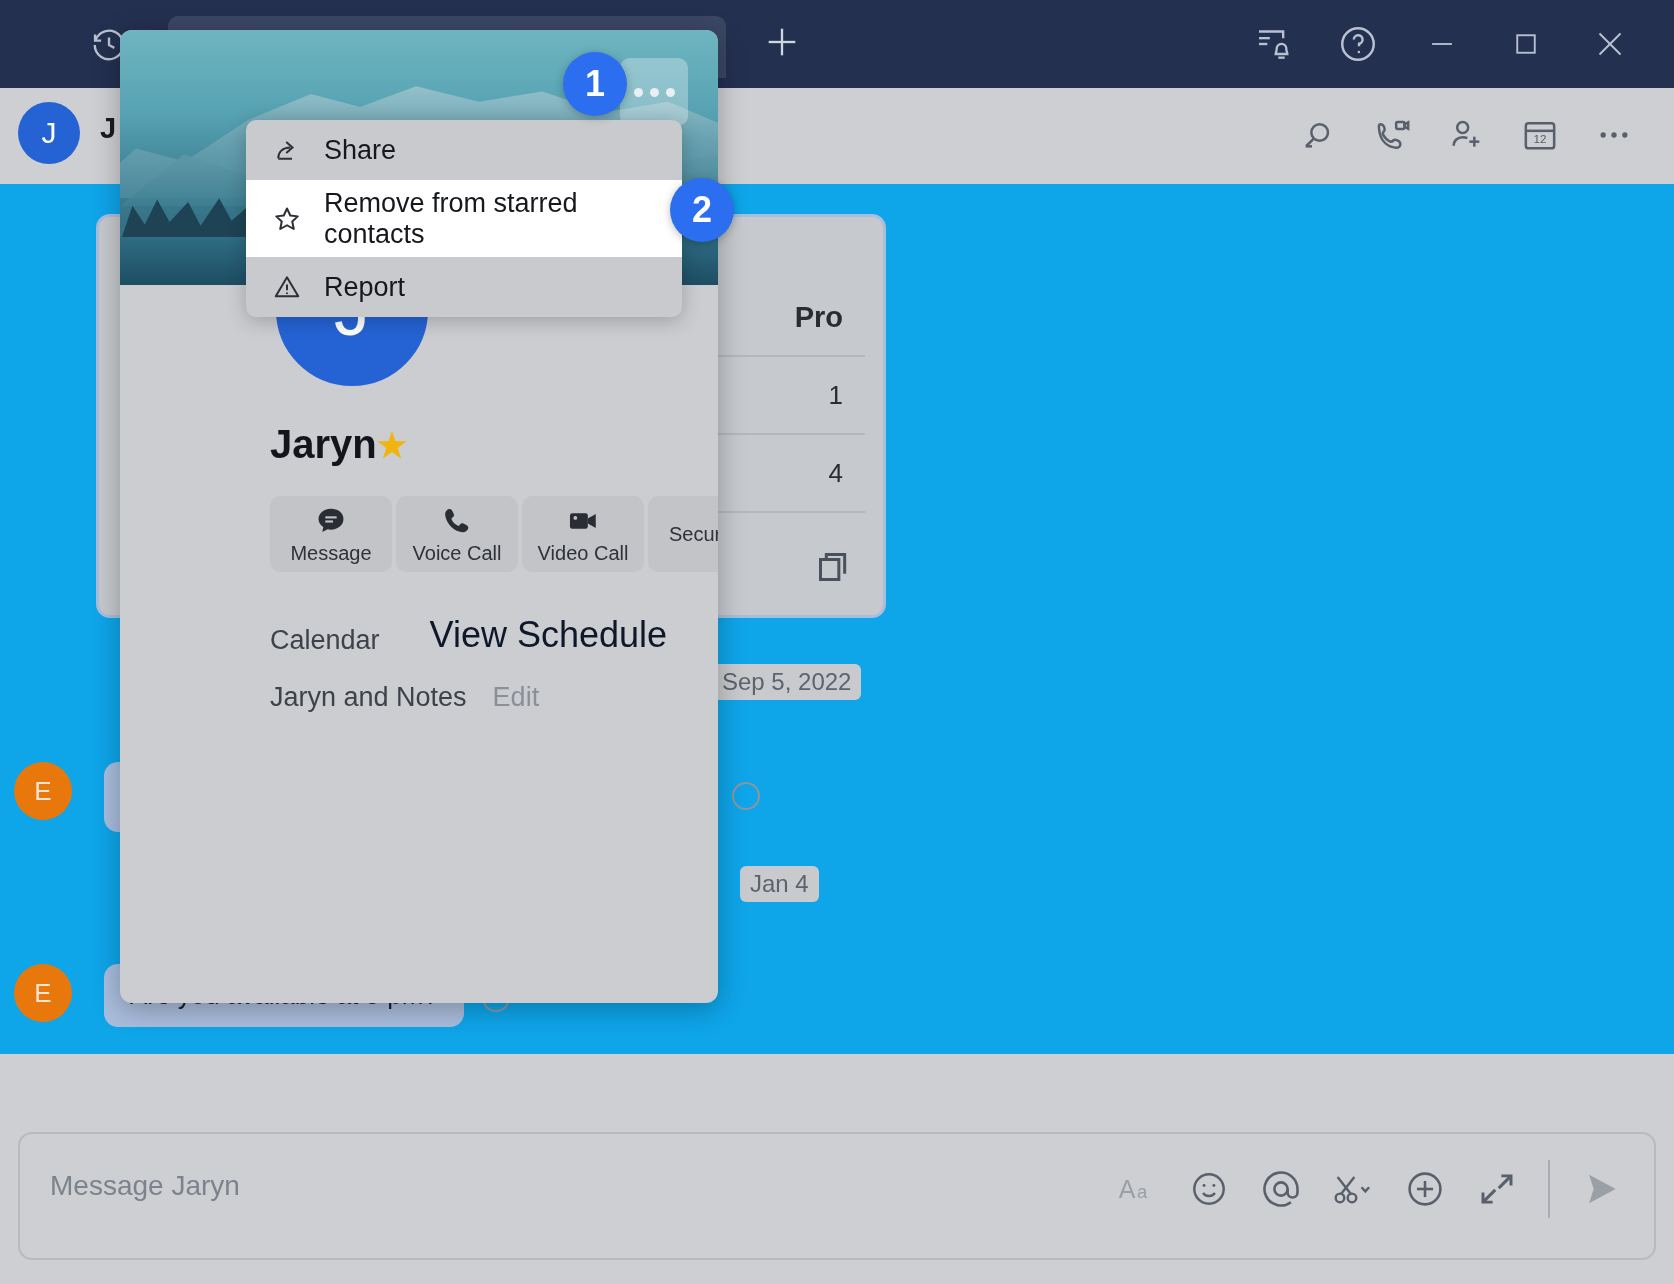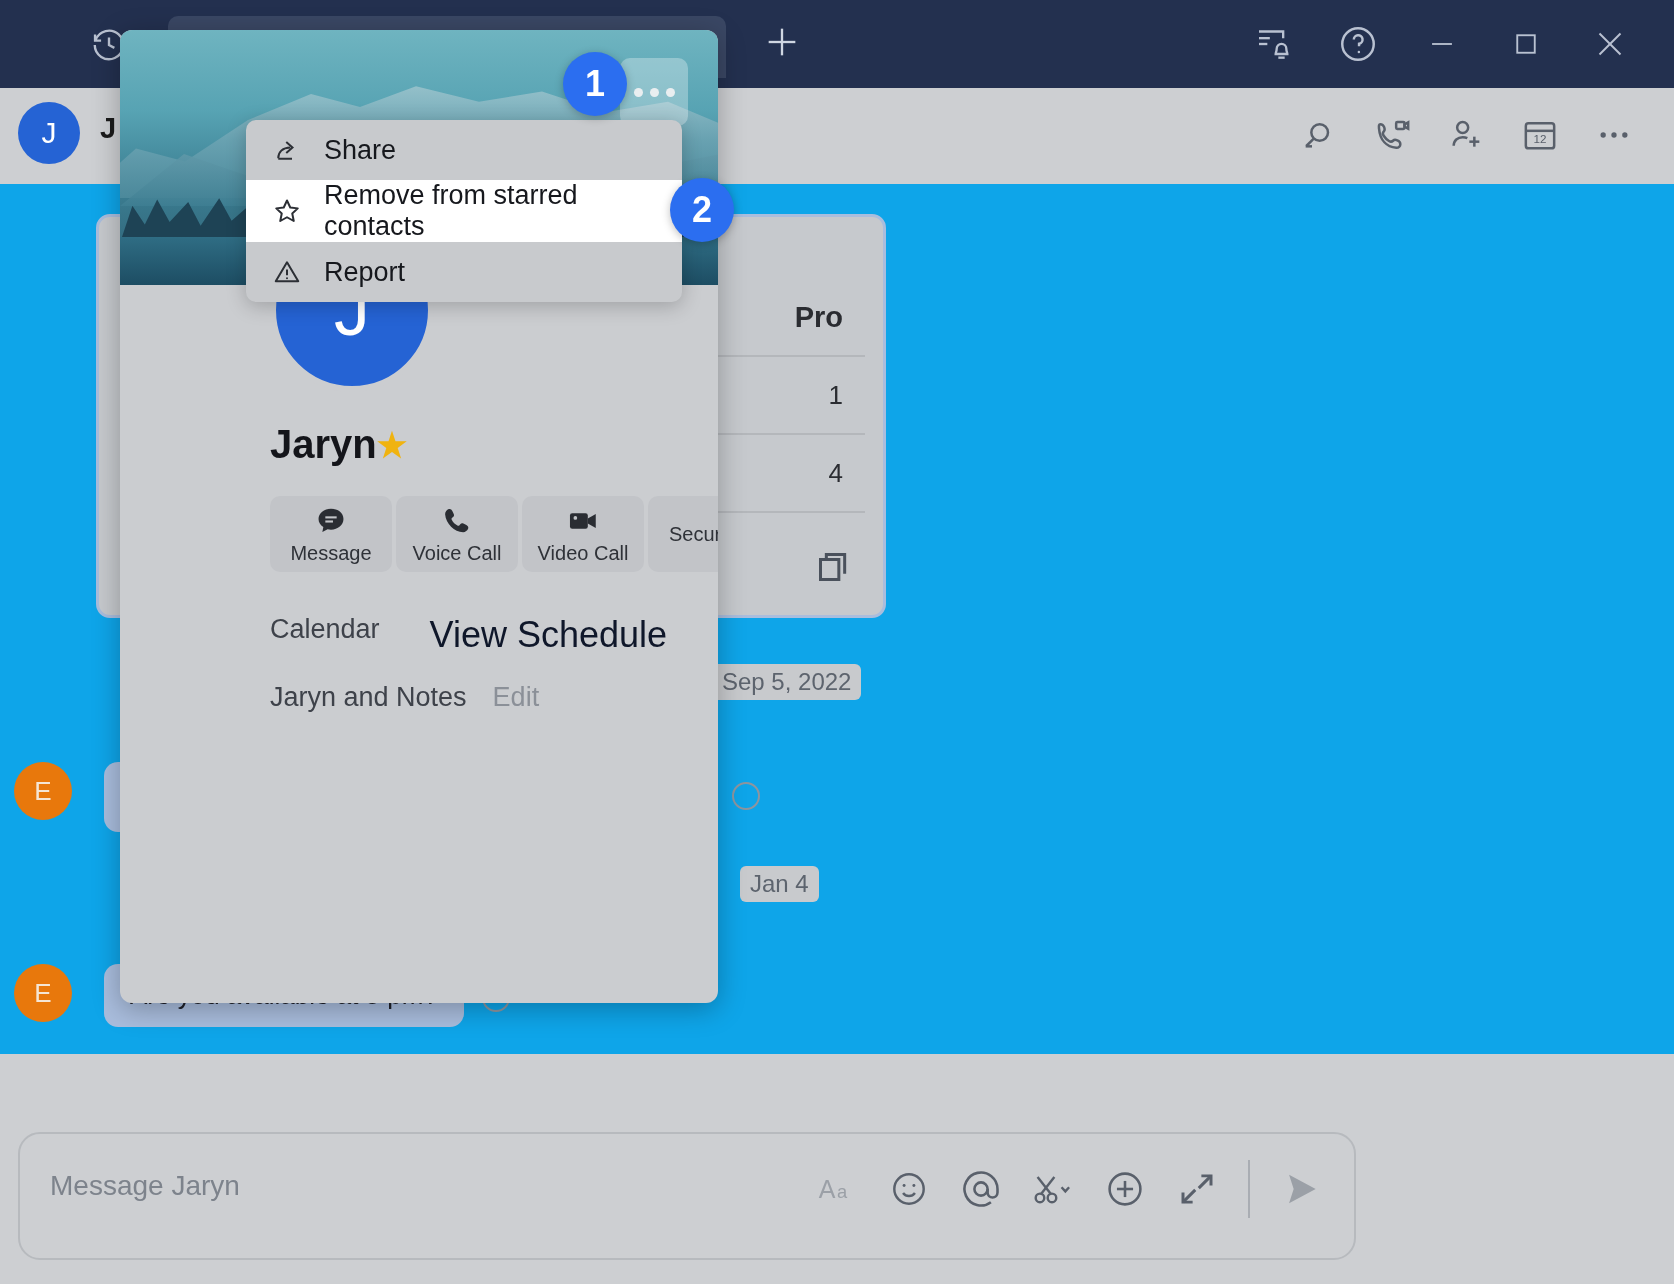--- a/index.html
+++ b/index.html
@@ -87,22 +87,22 @@
     border-bottom: 2px solid #b4b7bb; height: 78px;
     display: flex; align-items: center; justify-content: flex-end;
     padding-right: 22px; font-size: 26px; color: #2a2c31;
   }
   .bg-table .thead { font-size: 29px; font-weight: 600; }
   .bg-vline { position: absolute; right: 360px; top: 64px; width: 2px; height: 230px; background: #b4b7bb; }
   .copy-icon { position: absolute; right: 30px; top: 330px; color: #4a515c; }
 
   
   .composer {
-    position: absolute; left: 18px; bottom: 24px; width: 1338px; height: 128px;
-    background: #cdcfd2; border: 2px solid #b7babe; border-radius: 22px;
+    position: absolute; left: 18px; bottom: 24px; width: 1638px; height: 128px;
+    background: #cdcfd2; border: 2px solid #b7babe; border-radius: 14px;
   }
   .composer-placeholder {
     position: absolute; left: 30px; top: 36px; font-size: 28px; color: #7d838c;
   }
   .composer-tools {
     position: absolute; right: 24px; top: 26px; display: flex; align-items: center; gap: 14px;
   }
   .composer-tools > div {
     width: 58px; height: 58px; display: flex; align-items: center; justify-content: center;
     color: #59606b;
@@ -170,36 +170,36 @@
   .star-glyph { color: #f0b310; font-size: 34px; }
 
   .action-row { position: absolute; left: 150px; top: 466px; display: flex; gap: 4px; }
   .action-btn {
     width: 122px; height: 76px; background: #c2c4c8; border-radius: 10px;
     display: flex; flex-direction: column; align-items: center; justify-content: center; gap: 4px;
     color: #2a2d33;
   }
   .action-btn .lbl { font-size: 20px; color: #2f3238; }
 
-  .kv-row { position: absolute; display: flex; align-items: flex-start; }
+  .kv-row { position: absolute; display: flex; align-items: flex-end; }
   .kv-key { font-size: 27px; color: #3e424a; }
   .kv-link { font-size: 36px; color: #0f172a; }
   .kv-edit { font-size: 27px; color: #8b9098; }
 
   
   .ctx-menu {
     position: absolute; left: 246px; top: 120px; width: 436px;
     background: #c8cacd; border-radius: 10px; overflow: hidden;
     box-shadow: 0 4px 20px rgba(0,0,0,0.22);
   }
   .ctx-item {
     height: 60px; display: flex; align-items: center; gap: 22px;
     padding: 0 26px; font-size: 27px; color: #16181d;
   }
-  .ctx-item.highlight { background: #ffffff; height: 62px; }
+  .ctx-item.highlight { background: #ffffff; height: 77px; }
   .ctx-icon { width: 30px; height: 30px; display: flex; align-items: center; justify-content: center; color: #2c2f35; }
 
   
   .badge {
     position: absolute; border-radius: 50%; background: #2b6ef0;
     color: #fff; display: flex; align-items: center; justify-content: center;
     font-size: 36px; font-weight: 600; box-shadow: 0 2px 8px rgba(0,0,0,0.25);
   }
   #badge1 { left: 563px; top: 52px; width: 64px; height: 64px; }
   #badge2 { left: 670px; top: 178px; width: 64px; height: 64px; }

